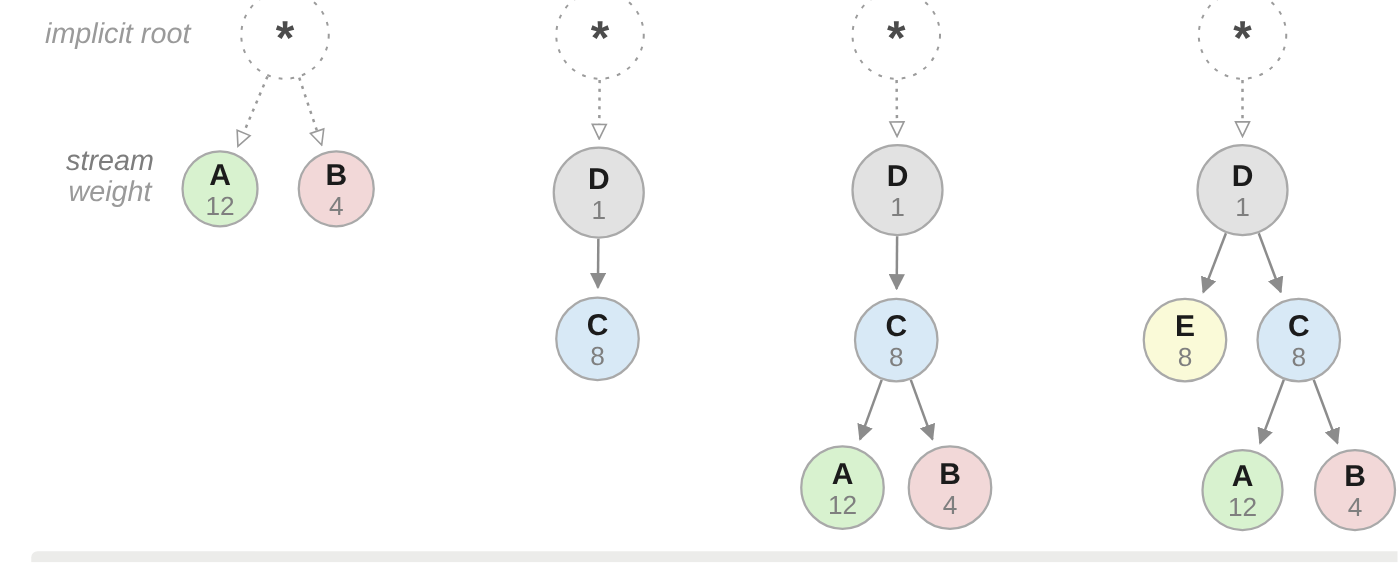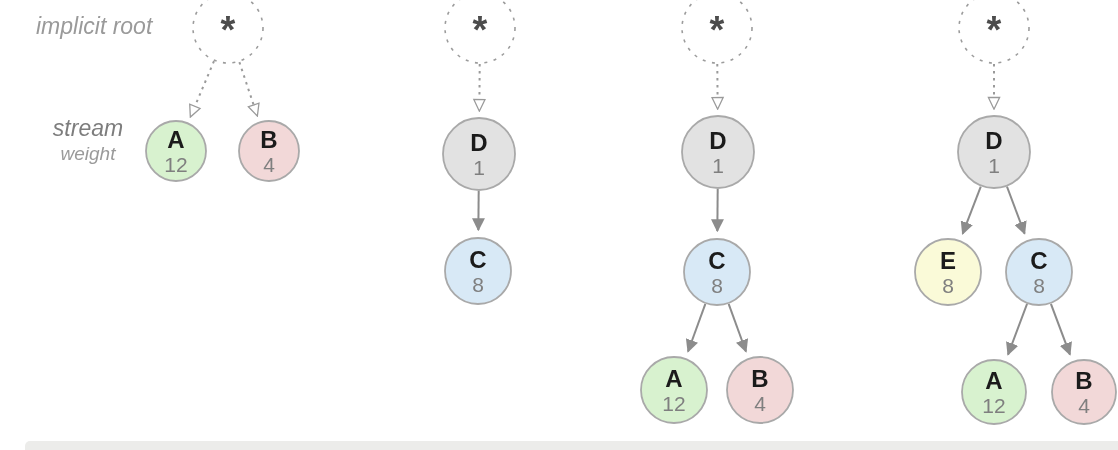--- a/index.html
+++ b/index.html
@@ -7,21 +7,21 @@
     position:relative; width:1118px; height:450px; background:#ffffff;
     overflow:hidden; font-family:"Liberation Sans", sans-serif;margin-left:22px;
   }
   .diagram-svg { position:absolute; left:0; top:0; }
   .side-label { position:absolute; font-style:italic; }
   .implicit-root-label {
     left:14px; top:13px; font-size:23px; color:#9a9a9a; white-space:nowrap;
   }
   .axis-label-block { position:absolute; left:8px; top:116px; width:116px; text-align:center; }
   .stream-label { font-size:23px; font-weight:normal; font-style:italic; color:#7d7d7d; line-height:25px; }
-  .weight-label { font-size:19px; font-style:italic; color:#9a9a9a; line-height:25px; }
+  .weight-label { font-size:23px; font-style:italic; color:#9a9a9a; line-height:25px; }
   .bottom-bar { position:absolute; left:3px; right:0; bottom:0; height:9px; border-radius:5px 5px 0 0; }
 
   
   .edge-solid  { stroke-width:2; fill:none; }
   .edge-dashed { stroke-width:2; fill:none; stroke-dasharray:2.5 4.5; }
   .root-circle { stroke-width:1.6; stroke-dasharray:3 6.5; }
   .node-circle { stroke-width:1.8; }
   .node-letter { font-family:"Liberation Sans",sans-serif; font-size:24px; font-weight:bold; text-anchor:middle; }
   .node-weight { font-family:"Liberation Sans",sans-serif; font-size:21px; text-anchor:middle; }
   .root-glyph  { font-family:"Liberation Sans",sans-serif; font-size:38px; font-weight:bold; text-anchor:middle; }

